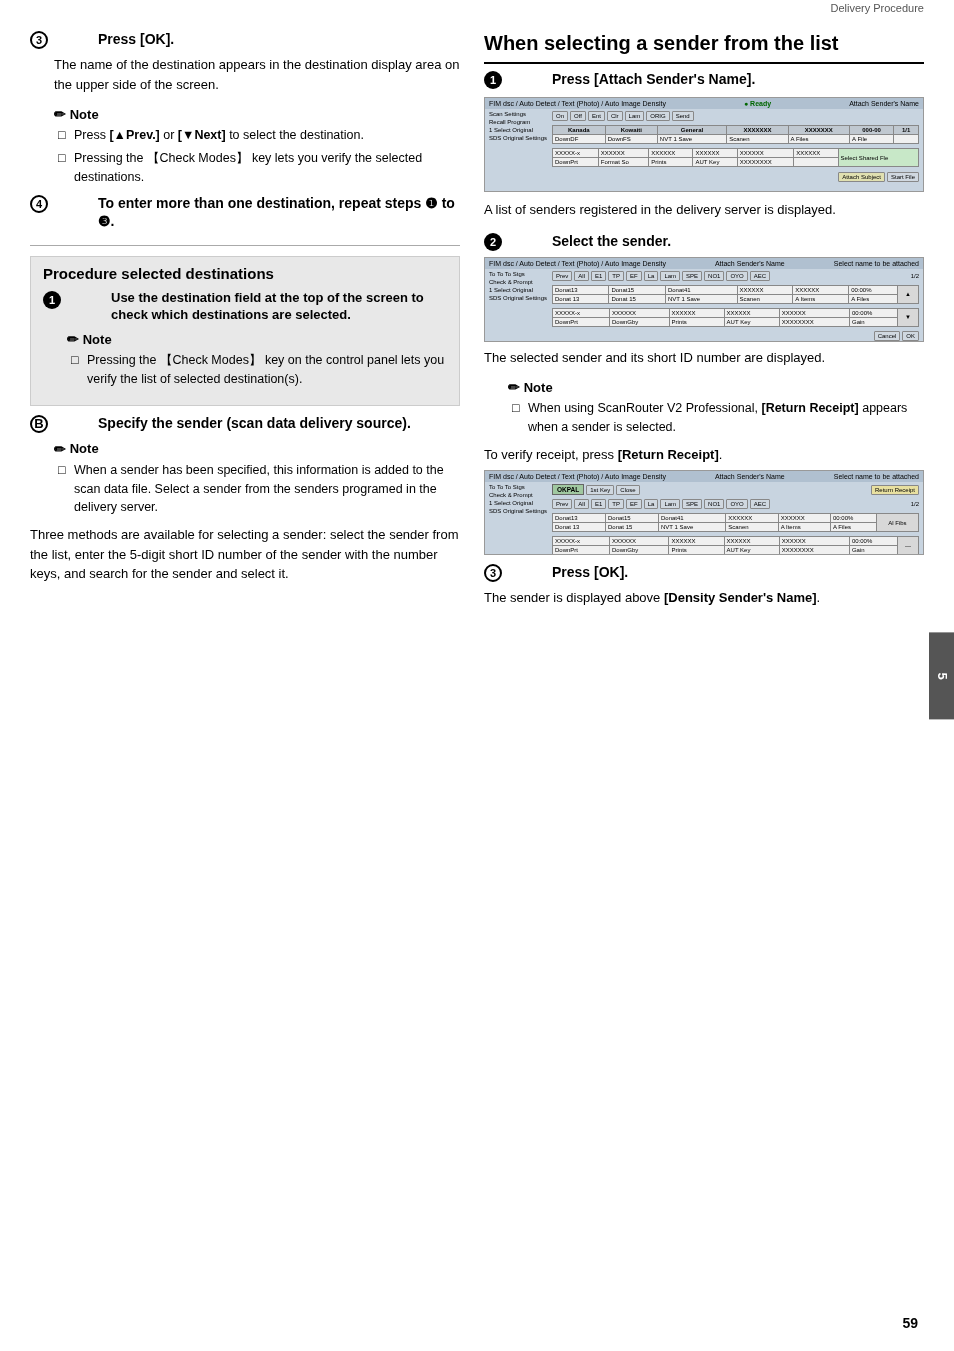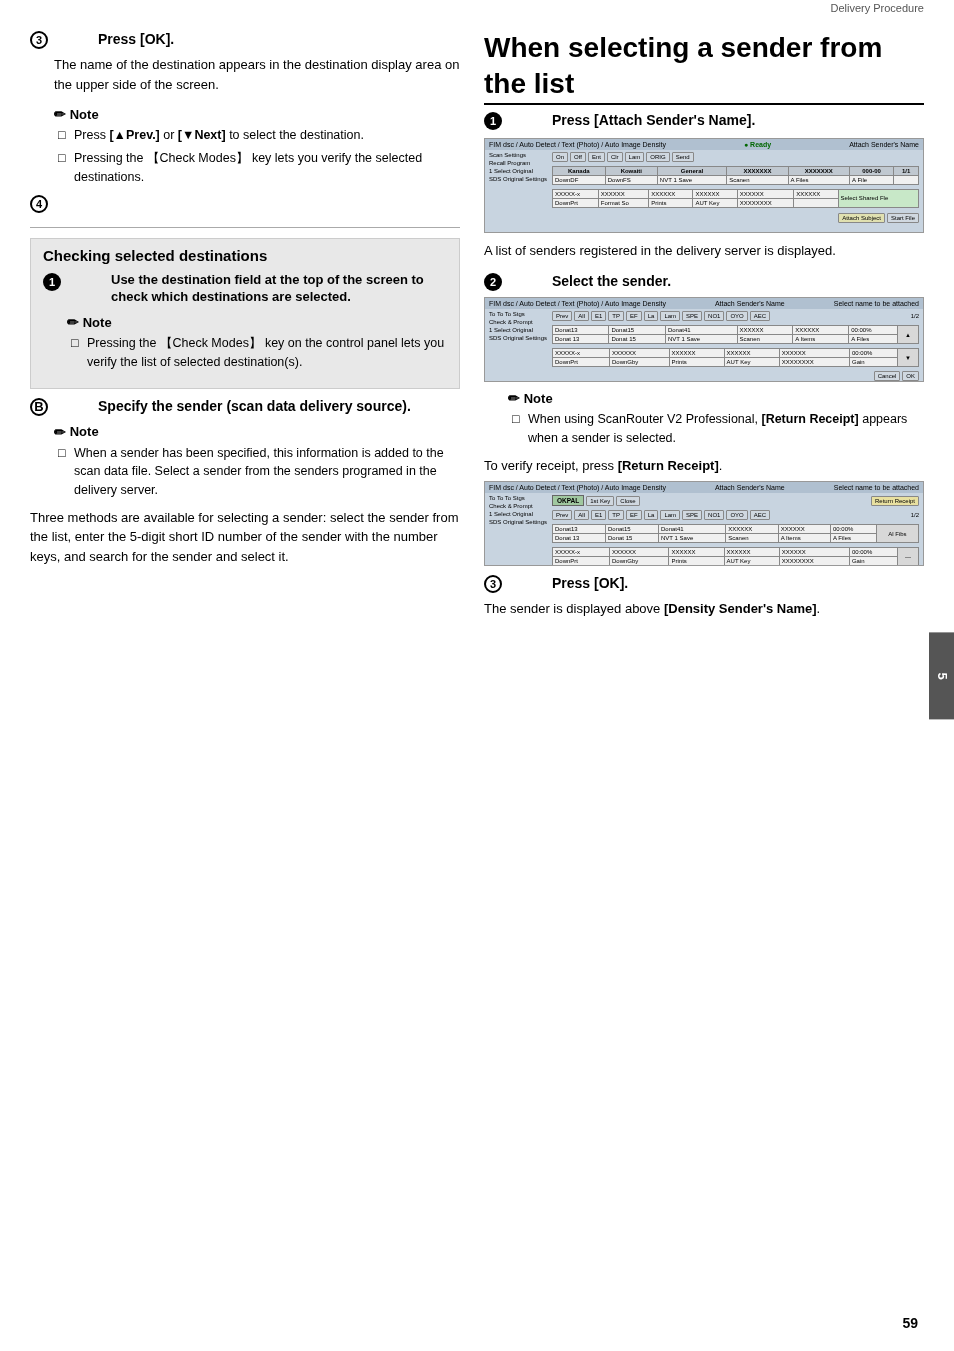--- a/index.html
+++ b/index.html
@@ -121,25 +121,26 @@
     }
     .kbd {
       font-weight: bold;
     }
     .section-divider {
       border: none;
       border-top: 1px solid #aaa;
       margin: 14px 0 10px 0;
     }
     .right-section-title {
-      font-size: 28px;
+      font-size: 20px;
       font-weight: bold;
       margin-bottom: 6px;
       line-height: 1.3;
       border-bottom: 2px solid #000;
+      padding-bottom: 6px;
     }
     .screen-img {
       width: 100%;
       background: #e8e8e8;
       border: 1px solid #999;
       height: 95px;
       margin: 8px 0;
       display: flex;
       align-items: center;
       justify-content: center;
@@ -288,26 +289,27 @@
         <div class="note-body">
           <ul>
             <li>Press <span class="kbd">[▲Prev.]</span> or <span class="kbd">[▼Next]</span> to select the destination.</li>
             <li>Pressing the <span class="check-modes">【Check Modes】</span> key lets you verify the selected destinations.</li>
           </ul>
         </div>
       </div>
 
       <div class="section-header">
         <span class="circle-num">4</span>
+        <span class="step-title">To enter more than one destination, repeat steps <span style="font-weight:bold">❶</span> to <span style="font-weight:bold">❸</span>.</span>
       </div>
 
       <hr class="section-divider">
 
       <div class="checking-box">
-        <div class="checking-title">Checking selected destinations</div>
+        <div class="checking-title">Procedure selected destinations</div>
 
         <div class="section-header">
           <span class="circle-num-filled">1</span>
           <span class="step-title" style="font-size:13px;">Use the destination field at the top of the screen to check which destinations are selected.</span>
         </div>
 
         <div class="note-section">
           <div class="note-header">
             <span class="note-icon">✏</span>
             <span>Note</span>
@@ -505,20 +507,21 @@
                 </table>
               <div style="margin-top:2px;display:flex;justify-content:flex-end;gap:2px;">
                 <div class="fake-btn">Cancel</div>
                 <div class="fake-btn">OK</div>
               </div>
             </div>
           </div>
         </div>
       </div>
 
+      <div class="step-body" style="margin-left:0;">The selected sender and its short ID number are displayed.</div>
 
       <div class="note-section">
         <div class="note-header">
           <span class="note-icon">✏</span>
           <span>Note</span>
         </div>
         <div class="note-body">
           <ul>
             <li>When using ScanRouter V2 Professional, <span class="bold">[Return Receipt]</span> appears when a sender is selected.</li>
           </ul>

